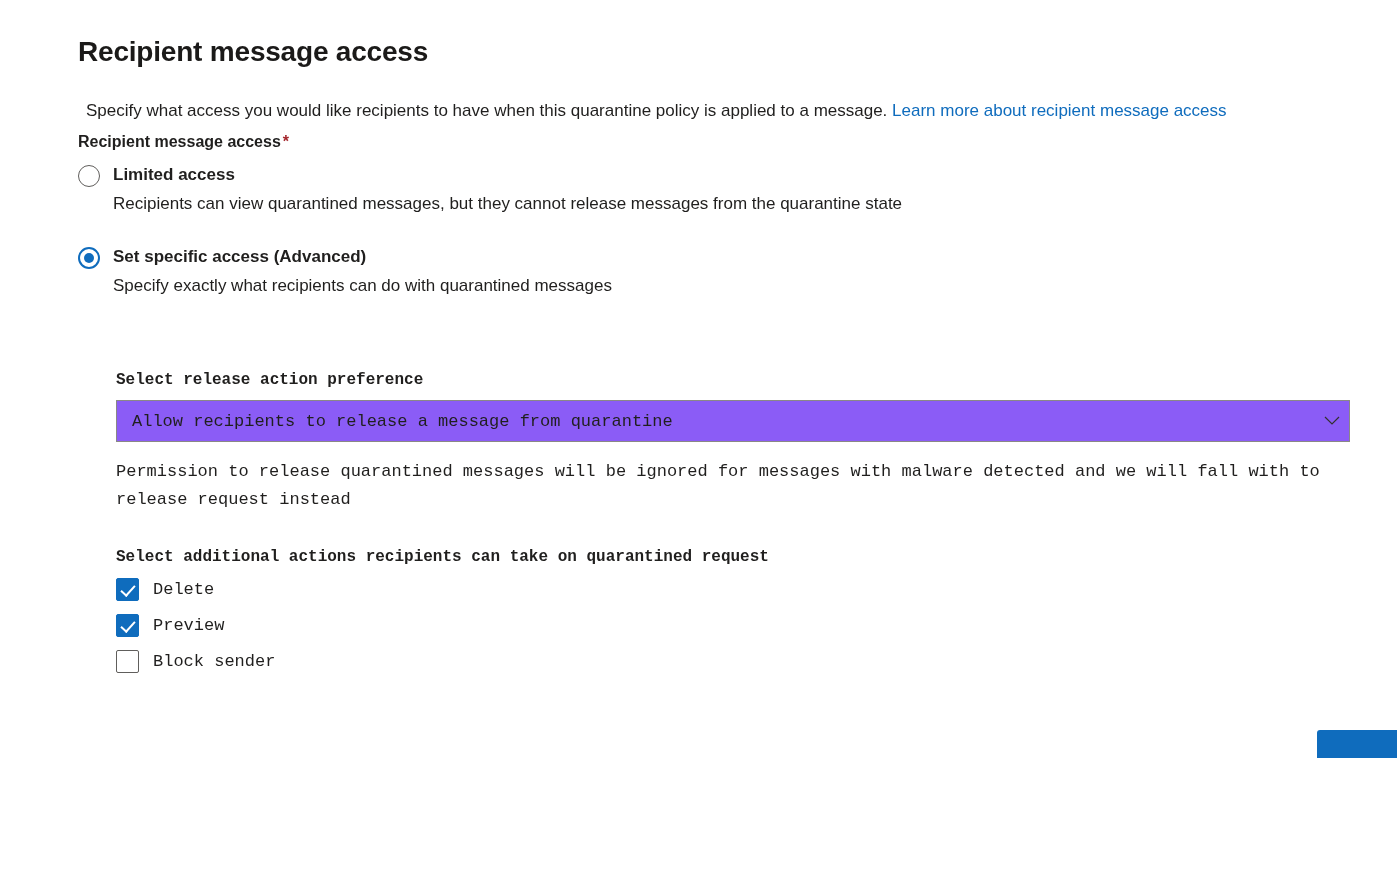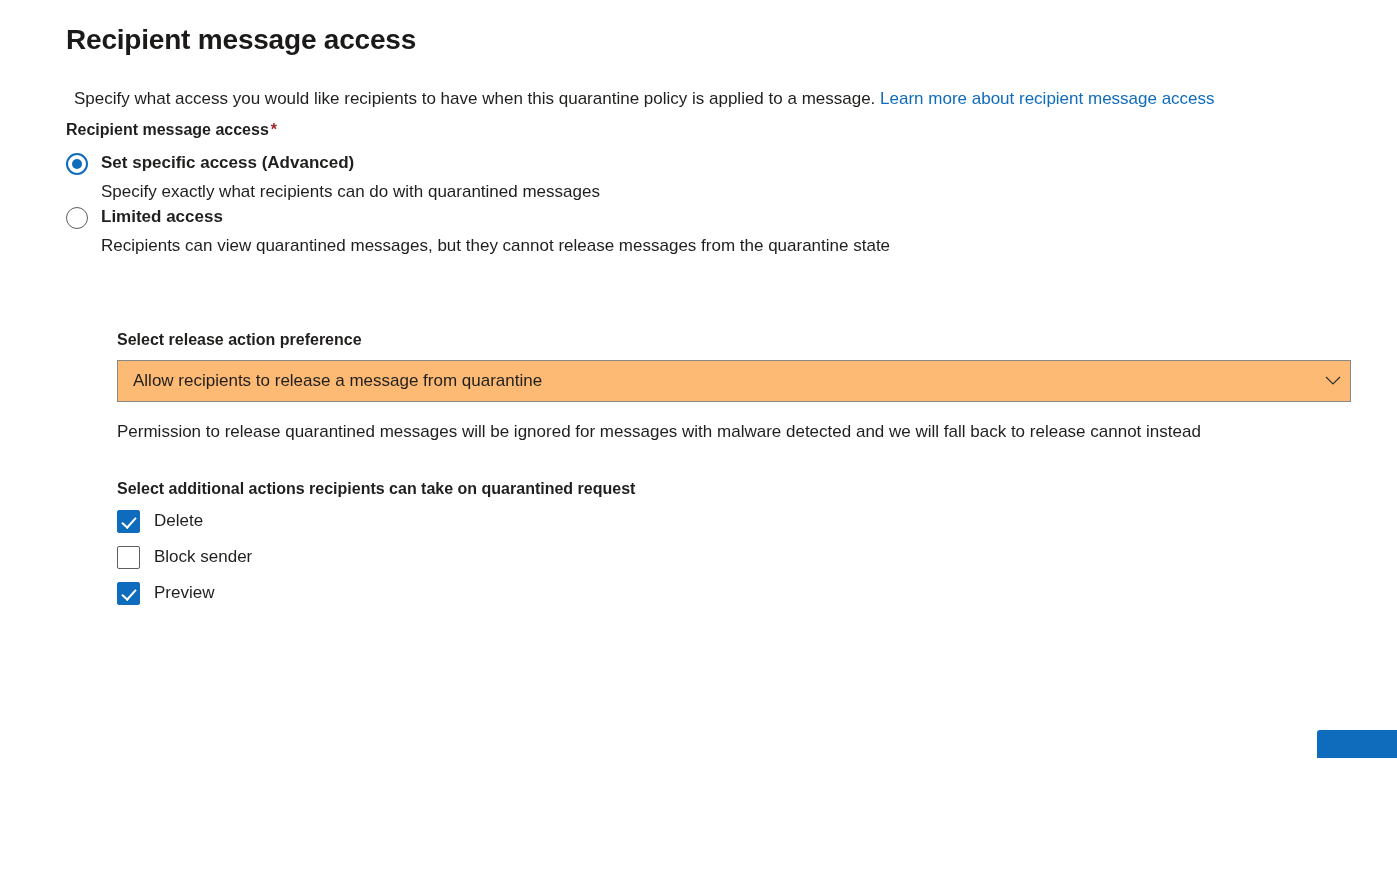--- a/index.html
+++ b/index.html
@@ -11,21 +11,21 @@
     background: #ffffff;
     font-family: "Liberation Sans", sans-serif;
     color: #201f1e;
     overflow: hidden;
   }
 
   .page {
     position: relative;
     width: 1397px;
     height: 758px;
-    padding: 0;
+    padding: 12px;
     border-radius: 21px;
   }
 
   .content {
     padding: 22px 62px 0 66px;
   }
 
   .page-title {
     font-size: 28px;
     font-weight: bold;
@@ -112,37 +112,38 @@
     color: #201f1e;
     line-height: 27px;
     margin-top: 3px;
     max-width: 800px;
   }
 
   .option-block-1 { margin-bottom: 28px; }
 
   .advanced-panel {
     margin-top: 72px;
-    margin-left: 51px;
+    margin-left: 38px;
     max-width: 1235px;
+    font-family: Liberation Mono, monospace;
   }
 
   .sub-label {
     font-size: 16px;
     font-weight: bold;
     color: #201f1e;
     margin-bottom: 11px;
   }
 
   .select-wrap {
     position: relative;
     width: 1234px;
     height: 42px;
     border: 1px solid #8a8886;
-    background: #fdba74;
+    background: #8b5cf6;
     display: flex;
     align-items: center;
     cursor: pointer;
   }
   .select-value {
     font-size: 17px;
     color: #201f1e;
     padding-left: 15px;
     flex: 1;
     white-space: nowrap;
@@ -168,21 +169,21 @@
   .checkbox-label {
     font-size: 16px;
     font-weight: bold;
     color: #201f1e;
     margin-top: 34px;
     margin-bottom: 12px;
   }
 
   .check-row {
     display: flex;
-    align-items: flex-start;
+    align-items: center;
     margin-bottom: 13px;
   }
 
   .checkbox {
     width: 23px;
     height: 23px;
     border: 1.5px solid #605e5c;
     background: #ffffff;
     flex: 0 0 auto;
     margin-right: 14px;
@@ -229,67 +230,67 @@
   <div class="content">
 
     <h1 class="page-title">Recipient message access</h1>
 
     <p class="intro"><span>Specify what access you would like recipients to have when this quarantine policy is applied to a message. </span><a class="link" href="#">Learn more about recipient message access</a></p>
 
     <div class="field-label"><span>Recipient message access</span><span class="req-asterisk">*</span></div>
 
     <div class="radio-group">
 
+      <div class="radio-row option-block-1">
+        <div class="radio-outer"></div>
+        <div class="radio-texts">
+          <div class="radio-title">Limited access</div>
+          <div class="radio-desc">Recipients can view quarantined messages, but they cannot release messages from the quarantine state</div>
+        </div>
+      </div>
+
       <div class="radio-row">
         <div class="radio-outer checked"></div>
         <div class="radio-texts">
           <div class="radio-title">Set specific access (Advanced)</div>
           <div class="radio-desc">Specify exactly what recipients can do with quarantined messages</div>
-        </div>
-      </div>
-
-      <div class="radio-row option-block-1">
-        <div class="radio-outer"></div>
-        <div class="radio-texts">
-          <div class="radio-title">Limited access</div>
-          <div class="radio-desc">Recipients can view quarantined messages, but they cannot release messages from the quarantine state</div>
         </div>
       </div>
 
     </div>
 
     <div class="advanced-panel">
 
       <div class="sub-label">Select release action preference</div>
 
       <div class="select-wrap">
         <div class="select-value">Allow recipients to release a message from quarantine</div>
         <div class="chevron">
           <svg width="16" height="10" viewBox="0 0 16 10" aria-hidden="true">
             <path d="M1 1 L8 8 L15 1" fill="none" stroke="#323130" stroke-width="1.2"></path>
           </svg>
         </div>
       </div>
 
-      <div class="helper-text">Permission to release quarantined messages will be ignored for messages with malware detected and we will fall back to release cannot instead</div>
+      <div class="helper-text">Permission to release quarantined messages will be ignored for messages with malware detected and we will fall with to release request instead</div>
 
       <div class="checkbox-label">Select additional actions recipients can take on quarantined request</div>
 
       <div class="check-row">
         <div class="checkbox checked"></div>
         <div class="check-text">Delete</div>
       </div>
 
       <div class="check-row">
+        <div class="checkbox checked"></div>
+        <div class="check-text">Preview</div>
+      </div>
+
+      <div class="check-row">
         <div class="checkbox"></div>
         <div class="check-text">Block sender</div>
       </div>
 
-      <div class="check-row">
-        <div class="checkbox checked"></div>
-        <div class="check-text">Preview</div>
-      </div>
-
     </div>
   </div>
 
   <div class="corner-chip"></div>
 </div>
 
 </body></html>

